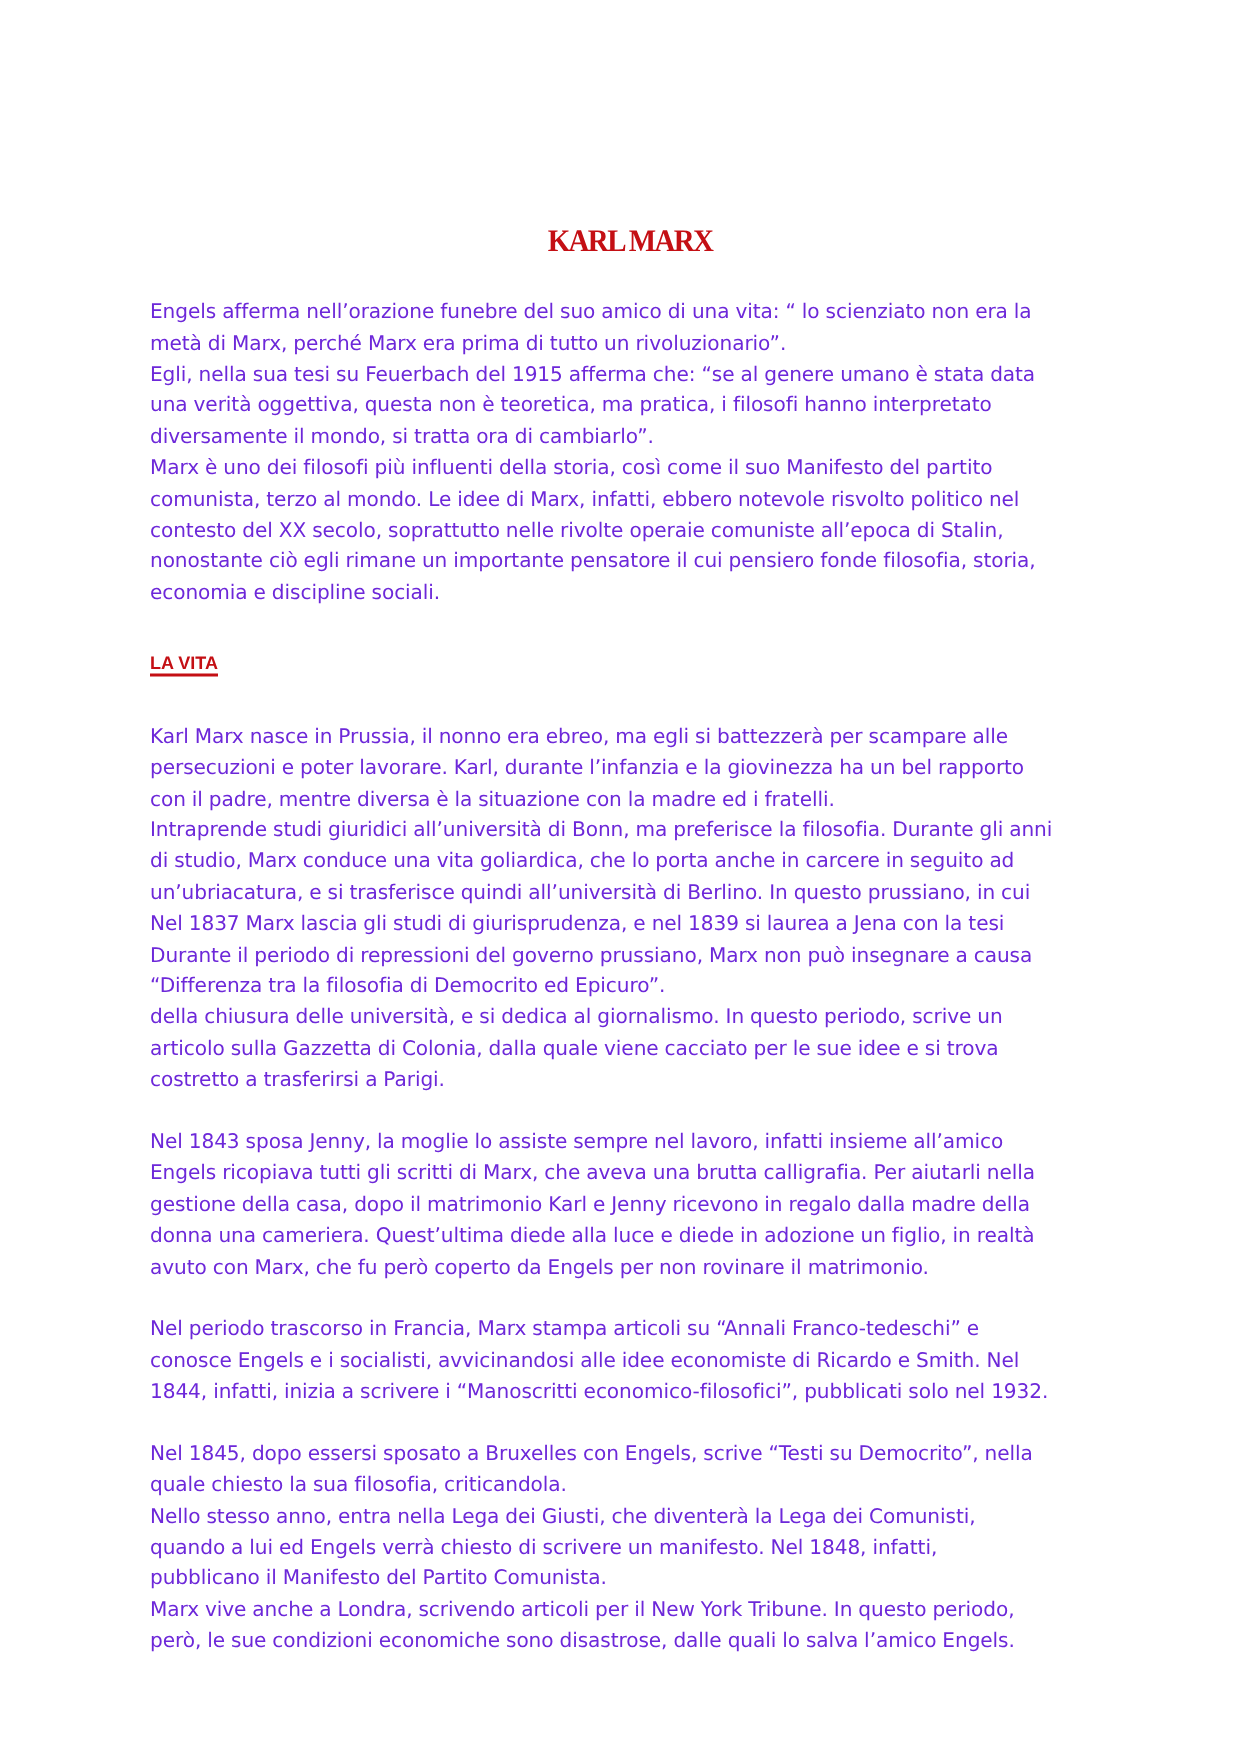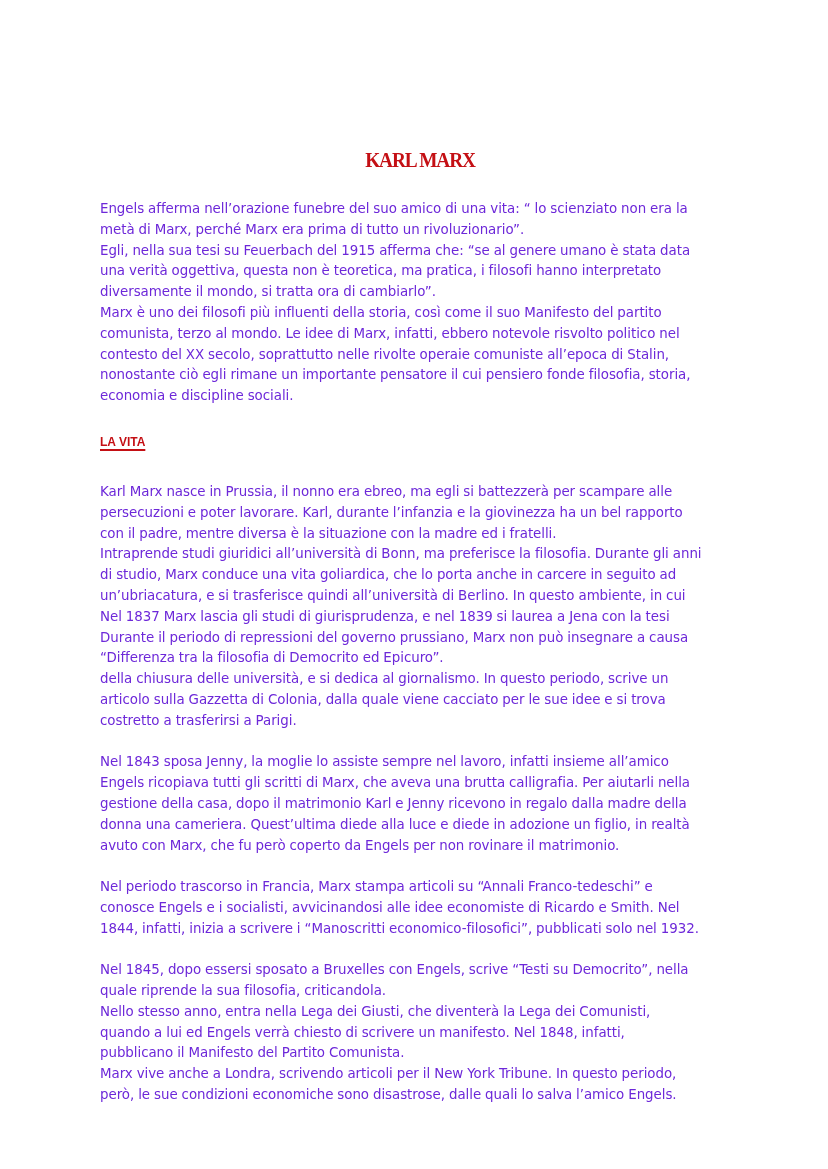--- a/index.html
+++ b/index.html
@@ -82,21 +82,21 @@
 
   <h2 class="section-heading">LA VITA</h2>
   <div class="gap-after-heading"></div>
 
   <p class="para">
     <span class="line">Karl Marx nasce in Prussia, il nonno era ebreo, ma egli si battezzerà per scampare alle</span>
     <span class="line">persecuzioni e poter lavorare. Karl, durante l’infanzia e la giovinezza ha un bel rapporto</span>
     <span class="line">con il padre, mentre diversa è la situazione con la madre ed i fratelli.</span>
     <span class="line">Intraprende studi giuridici all’università di Bonn, ma preferisce la filosofia. Durante gli anni</span>
     <span class="line">di studio, Marx conduce una vita goliardica, che lo porta anche in carcere in seguito ad</span>
-    <span class="line">un’ubriacatura, e si trasferisce quindi all’università di Berlino. In questo ambiente, in cui</span>
+    <span class="line">un’ubriacatura, e si trasferisce quindi all’università di Berlino. In questo prussiano, in cui</span>
     <span class="line">Nel 1837 Marx lascia gli studi di giurisprudenza, e nel 1839 si laurea a Jena con la tesi</span>
     <span class="line">Durante il periodo di repressioni del governo prussiano, Marx non può insegnare a causa</span>
     <span class="line">“Differenza tra la filosofia di Democrito ed Epicuro”.</span>
     <span class="line">della chiusura delle università, e si dedica al giornalismo. In questo periodo, scrive un</span>
     <span class="line">articolo sulla Gazzetta di Colonia, dalla quale viene cacciato per le sue idee e si trova</span>
     <span class="line">costretto a trasferirsi a Parigi.</span>
   </p>
   <div class="blank"></div>
 
   <p class="para">
@@ -110,21 +110,21 @@
 
   <p class="para">
     <span class="line">Nel periodo trascorso in Francia, Marx  stampa articoli su “Annali Franco-tedeschi” e</span>
     <span class="line">conosce Engels e i socialisti, avvicinandosi alle idee economiste di Ricardo e Smith. Nel</span>
     <span class="line">1844, infatti, inizia a scrivere i “Manoscritti economico-filosofici”, pubblicati solo nel 1932.</span>
   </p>
   <div class="blank"></div>
 
   <p class="para">
     <span class="line">Nel 1845, dopo essersi sposato a Bruxelles con Engels, scrive “Testi su Democrito”, nella</span>
-    <span class="line">quale riprende la sua filosofia, criticandola.</span>
+    <span class="line">quale chiesto la sua filosofia, criticandola.</span>
     <span class="line">Nello stesso anno, entra nella Lega dei Giusti, che diventerà la Lega dei Comunisti,</span>
     <span class="line">quando a lui ed Engels verrà chiesto di scrivere un manifesto. Nel 1848, infatti,</span>
     <span class="line">pubblicano il Manifesto del Partito Comunista.</span>
     <span class="line">Marx vive anche a Londra, scrivendo articoli per il New York Tribune. In questo periodo,</span>
     <span class="line">però, le sue condizioni economiche sono disastrose, dalle quali lo salva l’amico Engels.</span>
   </p>
 
 </div>
 
 </body></html>

